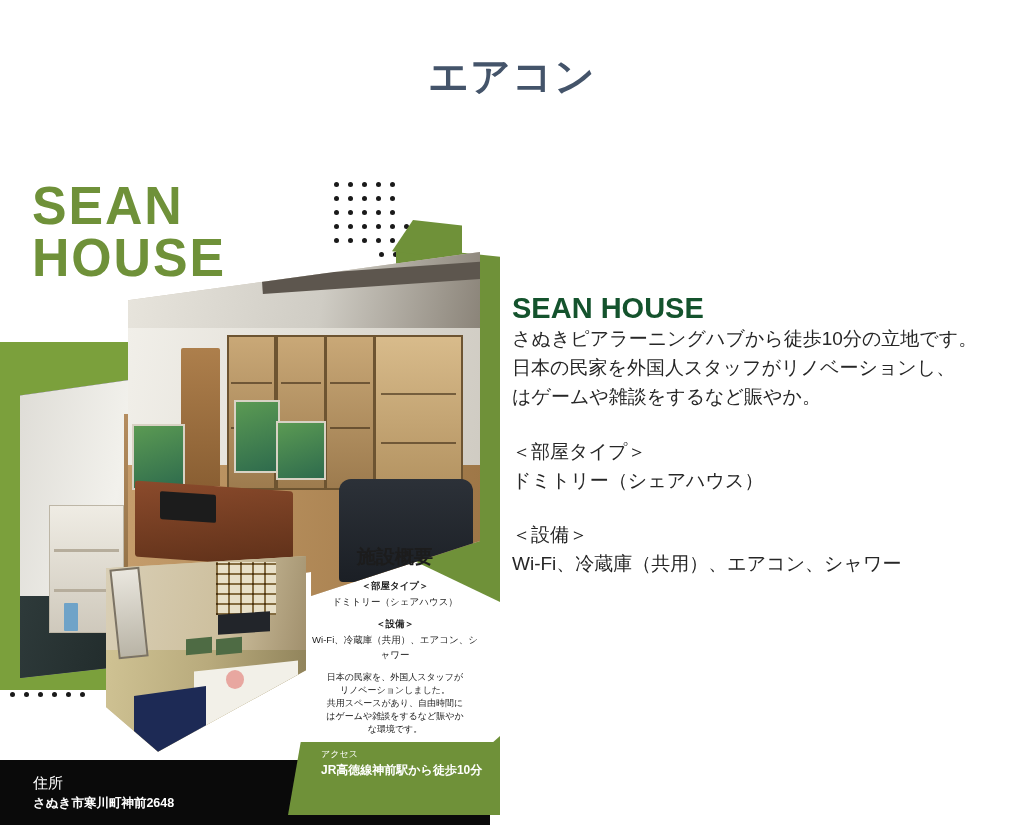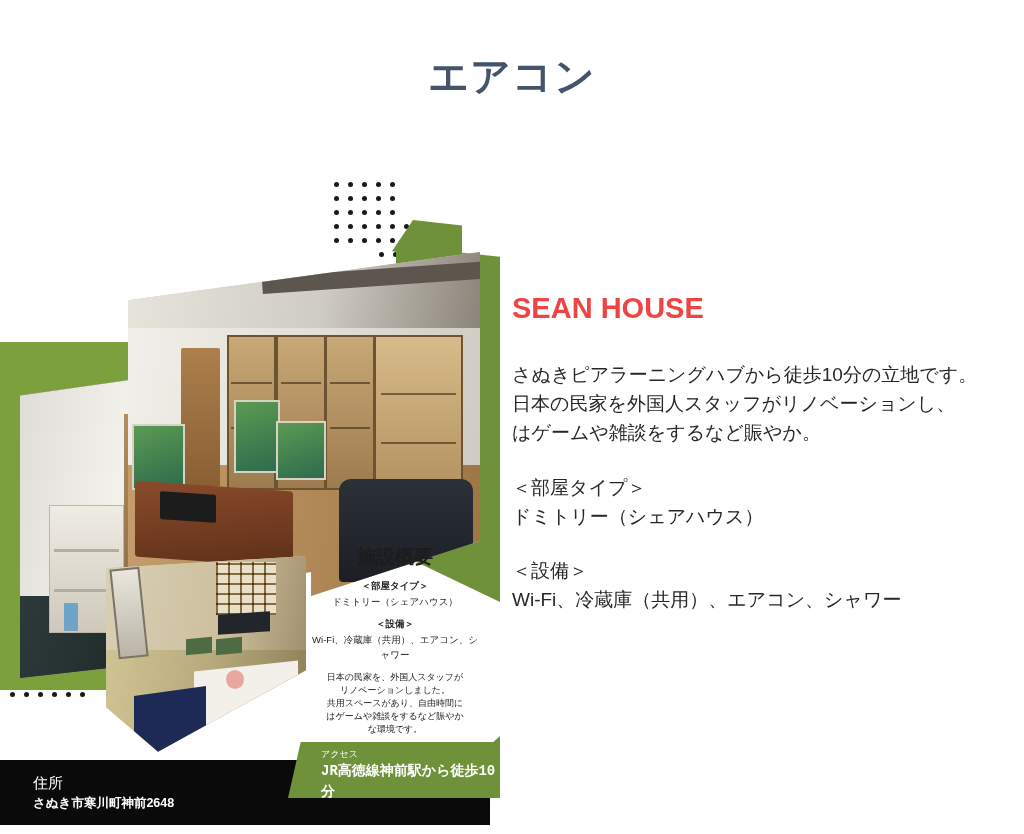--- a/index.html
+++ b/index.html
@@ -304,30 +304,30 @@
     color: #1c1c1c;
     line-height: 1.45;
     margin-top: 9px;
     white-space: pre-line;
   }
 
   
   #access-bar {
     position: absolute;
     left: 288px; top: 582px;
-    width: 212px; height: 56px;
+    width: 212px; height: 73px;
     background: #6f9139;
     clip-path: polygon(6% 0%, 100% 0%, 100% 100%, 0% 100%);
     z-index: 8;
     color: #ffffff;
     padding: 7px 0 0 33px;
     box-sizing: border-box;
   }
   #access-label { font-size: 9px; line-height: 1.3; }
-  #access-value { font-size: 14px; font-weight: bold; line-height: 1.5; font-family: Liberation Mono, monospace; }
+  #access-value { font-size: 12px; font-weight: bold; line-height: 1.5; }
 
   
   #address-bar {
     position: absolute;
     left: 0; top: 600px;
     width: 490px; height: 65px;
     background: #0a0a0a;
     z-index: 5;
     color: #ffffff;
     padding: 12px 0 0 33px;
@@ -338,23 +338,22 @@
 
   
   #detail-panel {
     position: absolute;
     left: 512px; top: 292px;
     width: 478px;
   }
   #detail-heading {
     font-size: 29px;
     font-weight: bold;
-    color: #ef4444;
+    color: #14532d;
     letter-spacing: 0px;
-    margin-bottom: 36px;
   }
   .detail-para {
     font-size: 19px;
     color: #262626;
     line-height: 1.52;
     white-space: pre-line;
     margin-bottom: 26px;
   }
   .detail-para:last-child { margin-bottom: 0; }
 </style>
@@ -434,20 +433,24 @@
     <div class="tt-mat"></div>
     <div class="tt-table"></div>
     <div class="tt-cushion k1"></div>
     <div class="tt-cushion k2"></div>
     <div class="tt-futon"></div>
     <div class="tt-pillow"></div>
     <div class="tt-blue"></div>
     <div class="tt-heater"></div>
   </div>
 
+  <div id="logo-block">
+    <div class="logo-line">SEAN</div>
+    <div class="logo-line">HOUSE</div>
+  </div>
 
   <div id="poster-info">
     <div id="poster-info-title">施設概要</div>
     <div class="pi-label">＜部屋タイプ＞</div>
     <div class="pi-text">ドミトリー（シェアハウス）</div>
     <div class="pi-label">＜設備＞</div>
     <div class="pi-text">Wi-Fi、冷蔵庫（共用）、エアコン、シャワー</div>
     <div class="pi-para">日本の民家を、外国人スタッフが
 リノベーションしました。
 共用スペースがあり、自由時間に

